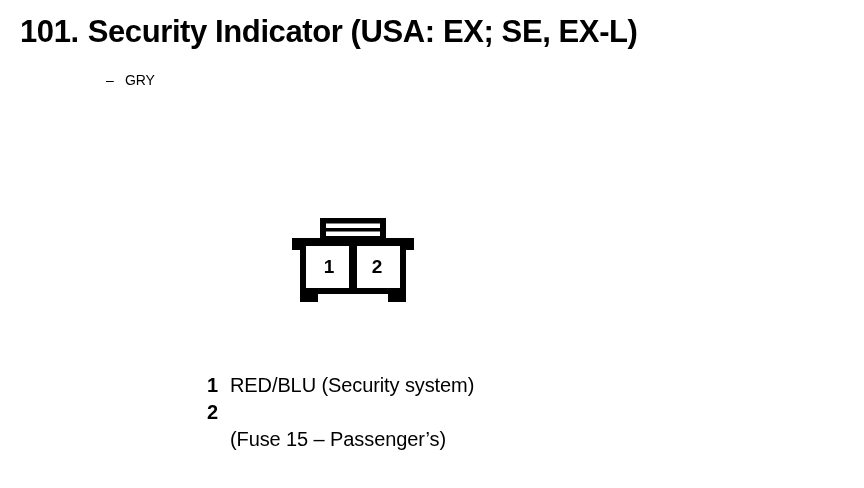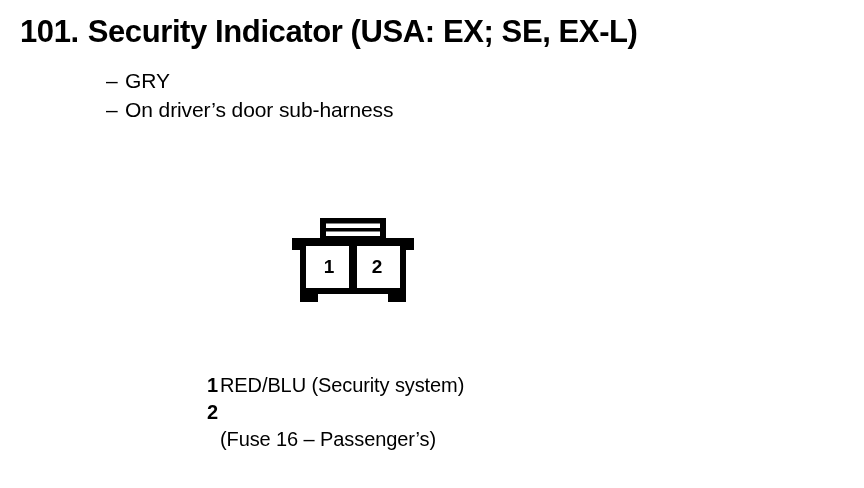--- a/index.html
+++ b/index.html
@@ -40,21 +40,21 @@
   }
 
   
   .spec-list {
     position: absolute;
     left: 106px;
     top: 66px;
     line-height: 29px;
   }
   .spec-item {
-    font-size: 21px;
+    font-size: 14px;
     white-space: nowrap;
     letter-spacing: -0.1px;
   }
   .spec-item .dash {
     display: inline-block;
     width: 19px;
   }
 
   
   .connector-wrap {
@@ -87,21 +87,21 @@
     white-space: nowrap;
   }
   .legend-idx {
     width: 18px;
     text-align: right;
     font-size: 20px;
     font-weight: bold;
     flex: 0 0 auto;
   }
   .legend-text {
-    margin-left: 2px;
+    margin-left: 12px;
     font-size: 20px;
     letter-spacing: -0.1px;
   }
   .legend-cont .legend-idx {
     font-weight: normal;
   }
 </style>
 </head>
 <body>
 
@@ -111,23 +111,20 @@
     <span class="num">101.</span><span>Security Indicator (USA: EX; SE, EX-L)</span>
   </div>
 
   <div class="spec-list">
 
     <div class="spec-item">
       <span class="dash">–</span><span>GRY</span>
     </div>
 
 
-    <div class="spec-item">
-      <span class="dash">–</span><span>On driver’s door sub-harness</span>
-    </div>
 
   </div>
 
   <div class="connector-wrap">
     <svg class="connector-svg" width="140" height="100" viewBox="0 0 140 100">
 
       <g>
         <rect x="32" y="2" width="66" height="22" fill="#000000"></rect>
         <rect x="38" y="7.5" width="54" height="4.5" fill="#ffffff"></rect>
         <rect x="38" y="15.5" width="54" height="4.5" fill="#ffffff"></rect>
@@ -170,18 +167,18 @@
       <span class="legend-text">RED/BLU (Security system)</span>
     </div>
 
     <div class="legend-row">
       <span class="legend-idx">2</span>
     </div>
 
 
     <div class="legend-row legend-cont">
       <span class="legend-idx"></span>
-      <span class="legend-text">(Fuse 16 – Passenger’s)</span>
+      <span class="legend-text">(Fuse 15 – Passenger’s)</span>
     </div>
 
   </div>
 
 </div>
 
 </body></html>

